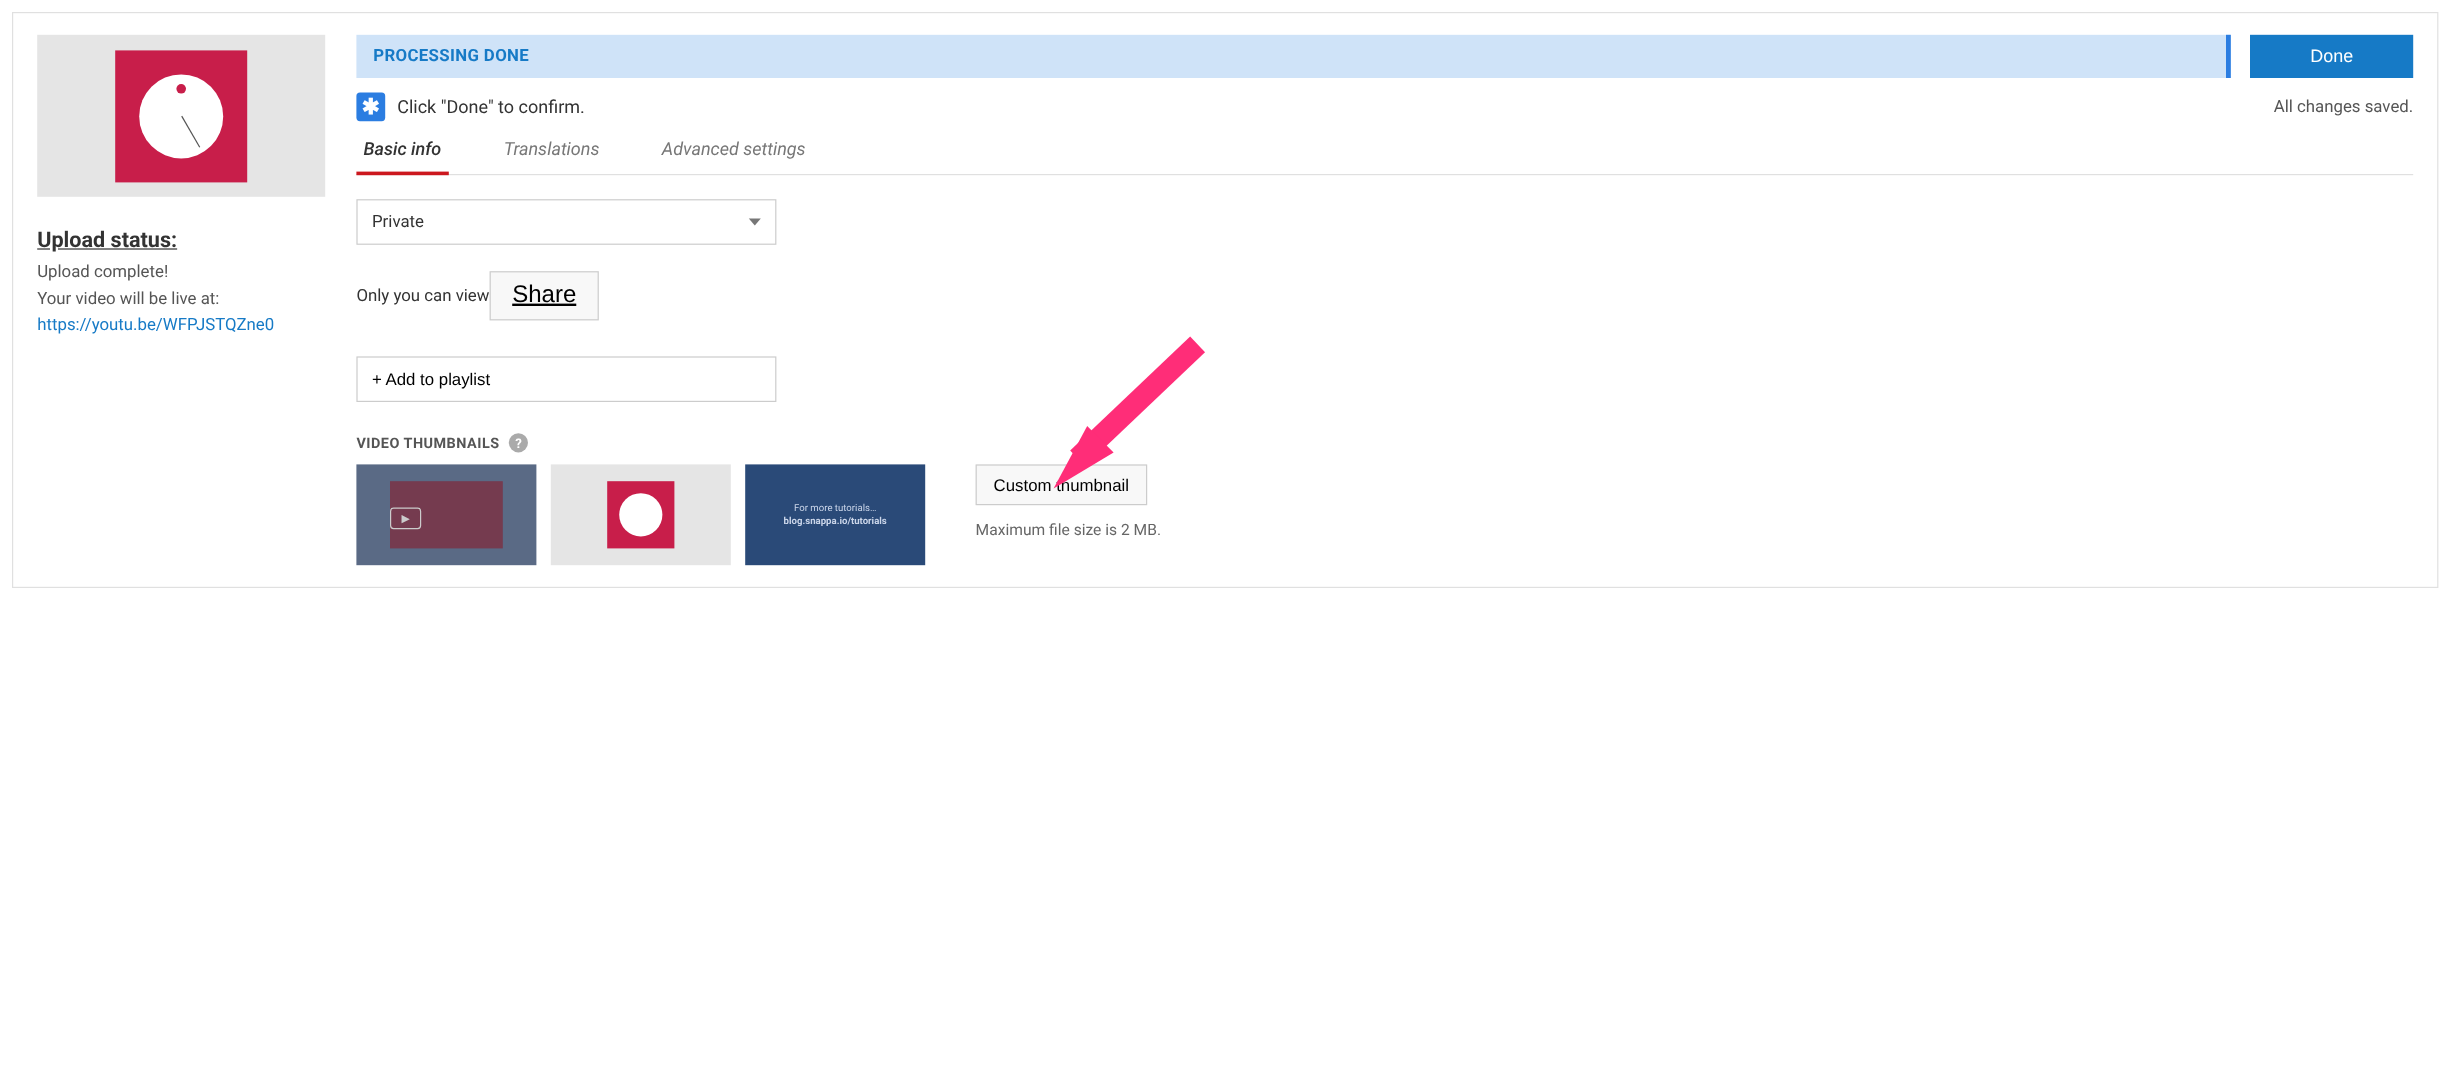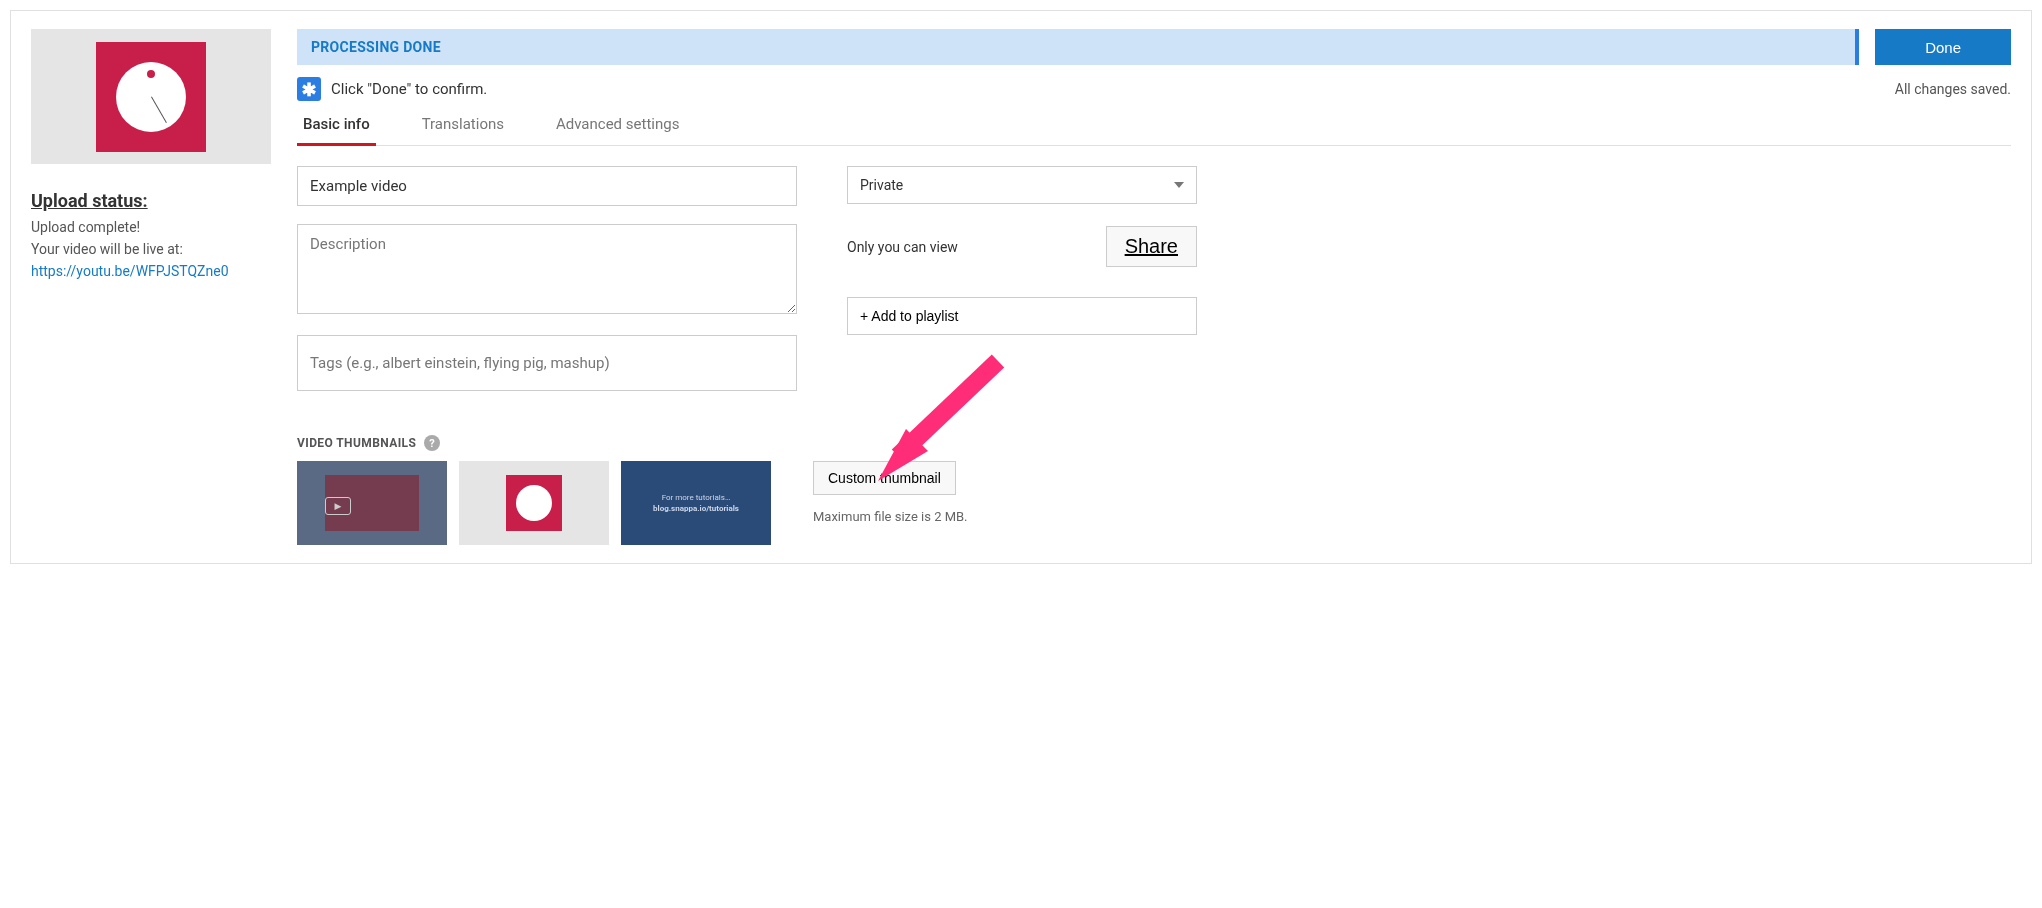--- a/index.html
+++ b/index.html
@@ -113,20 +113,21 @@
   .star-icon {
     width:24px;height:24px;background:#2b7de1;color:#fff;
     display:flex;align-items:center;justify-content:center;
     font-weight:bold;font-size:18px;border-radius:3px;
   }
   .saved-text { font-size: 14px; color: #555;}
   .tabs {
     display:flex; gap:40px;
     border-bottom:1px solid #e0e0e0;
     margin-bottom: 20px;
+    font-style: italic;
   }
   .tab {
     padding: 0 6px 10px;
     font-size:15px;
     color:#777;
     cursor:pointer;
   }
   .tab.active {
     color:#333;
     font-weight:500;
@@ -153,21 +154,21 @@
     border:1px solid #ccc;
     padding:10px 12px;
     font-size:14px;
     font-weight:400;
     background:#fff;
     display:flex;justify-content:space-between;align-items:center;
     cursor:pointer;
   }
   .caret { width:0;height:0;border-left:5px solid transparent;border-right:5px solid transparent;border-top:6px solid #777;}
   .share-row {
-    display:flex; justify-content:space-between; align-items:center;
+    display:flex; justify-content:flex-start; align-items:center;
     margin: 22px 0 30px;
     font-size: 14px;
   }
   .share-btn {
     background:#f8f8f8;border:1px solid #ccc;
     padding:8px 18px; font-size:20px; font-weight:500;
     cursor:pointer;
     text-decoration:underline;
   }
   .add-playlist {
@@ -257,25 +258,20 @@
       <span class="saved-text">All changes saved.</span>
     </div>
 
     <div class="tabs">
       <div class="tab active">Basic info</div>
       <div class="tab">Translations</div>
       <div class="tab">Advanced settings</div>
     </div>
 
     <div class="form-row">
-      <div class="form-left">
-        <input class="text-input" value="Example video" style="">
-        <textarea class="textarea" placeholder="Description" style=""></textarea>
-        <input class="tags-input" placeholder="Tags (e.g., albert einstein, flying pig, mashup)" style="">
-      </div>
       <div class="form-right">
         <div class="privacy-select">
           <span>Private</span>
           <span class="caret"></span>
         </div>
         <div class="share-row">
           <span>Only you can view</span>
           <button class="share-btn">Share</button>
         </div>
         <button class="add-playlist">+ Add to playlist</button>

